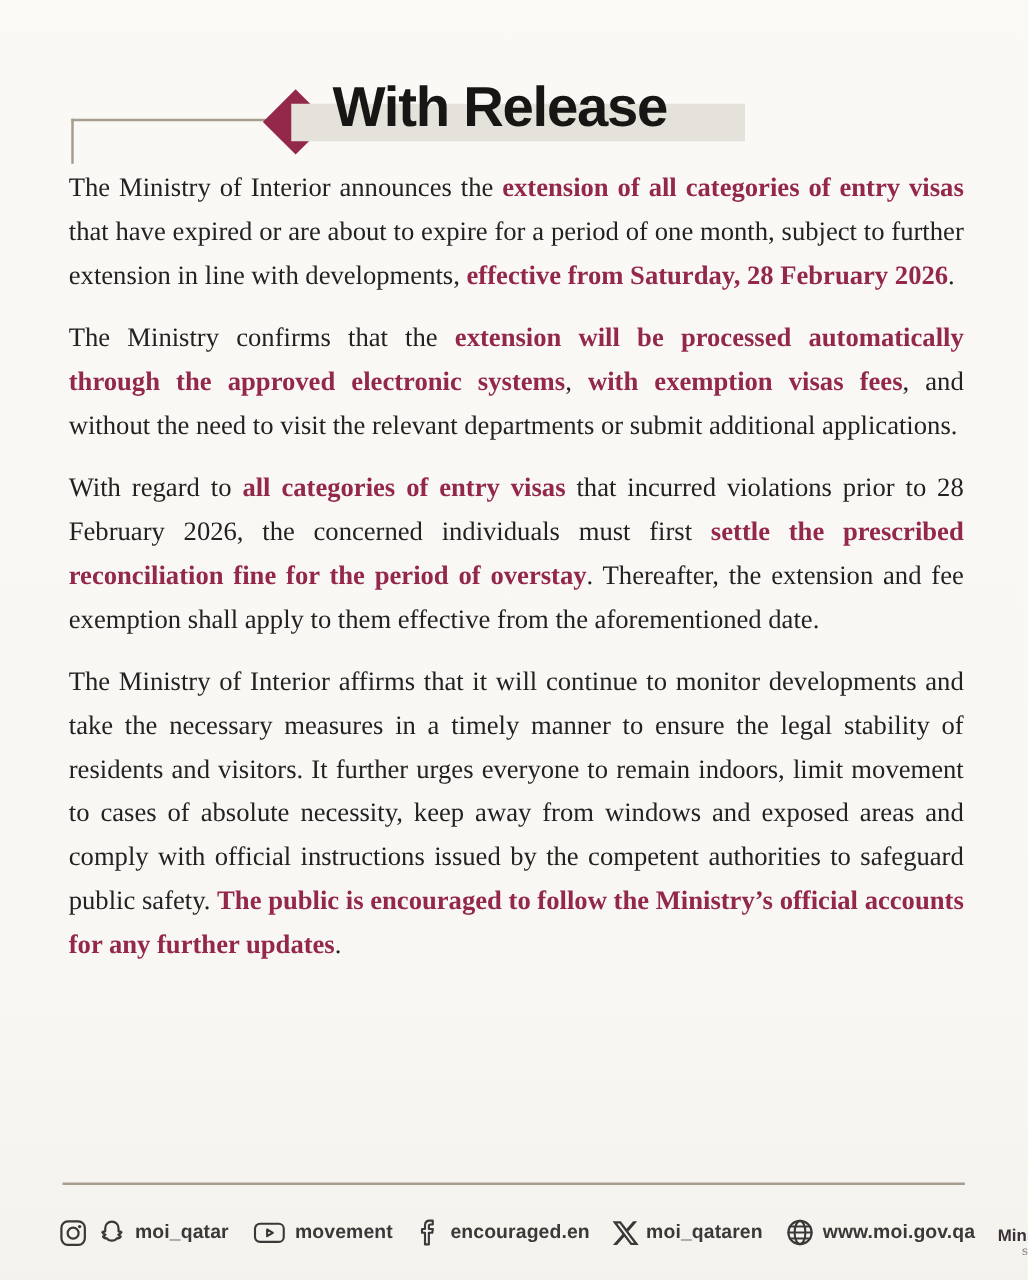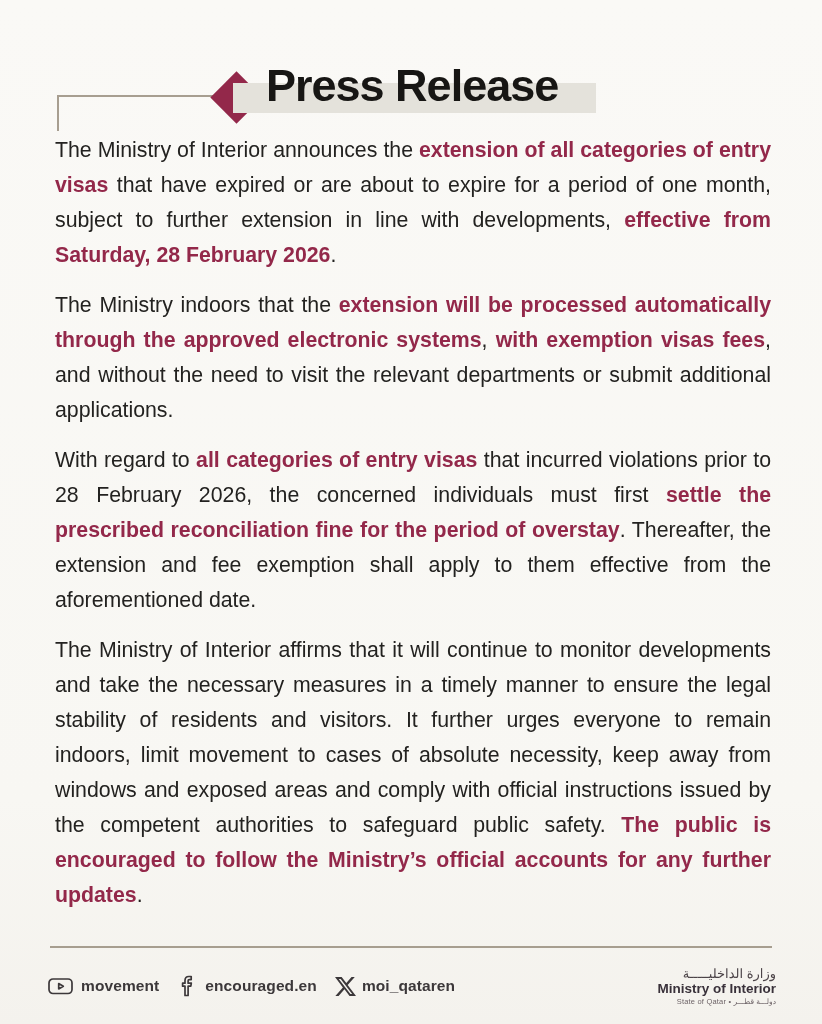--- a/index.html
+++ b/index.html
@@ -19,21 +19,21 @@
   .title-bar{position:absolute;left:233px;top:83px;width:363px;height:30px;background:#e4e2db;}
   .page-title{
     position:absolute;left:266px;top:60px;
     font-size:45px;font-weight:bold;color:#171614;letter-spacing:-1px;white-space:nowrap;
   }
   
   .body-wrap{position:absolute;left:55px;top:133px;width:716px;}
   .para{
     margin:0 0 15px 0;
     font-size:21.3px;line-height:35px;color:#232220;
-    text-align:justify;text-justify:inter-word;
+    text-align:justify;text-justify:inter-word;font-family:Liberation Serif, serif;
   }
   .para .accent{color:var(--accent,#93284a);font-weight:bold;}
   
   .footer-divider{position:absolute;left:50px;top:946px;width:722px;height:2px;background:var(--line,#a79e90);}
   .footer{
     position:absolute;left:46px;top:954px;width:730px;height:64px;
     display:flex;align-items:center;gap:18px;
   }
   .account{display:flex;align-items:center;gap:6px;flex:0 0 auto;}
   .account .label{font-size:15.5px;font-weight:bold;color:#3c383a;letter-spacing:.1px;white-space:nowrap;}
@@ -48,32 +48,47 @@
 </style>
 </head>
 <body>
 
 <div class="page">
 
   <div class="corner-vline"></div>
   <div class="corner-hline"></div>
   <div class="diamond"></div>
   <div class="title-bar"></div>
-  <div class="page-title">Press Release</div>
+  <div class="page-title">With Release</div>
 
   <div class="body-wrap">
       <p class="para"><span class="plain">The Ministry of Interior announces the </span><span class="accent">extension of all categories of entry visas</span><span class="plain"> that have expired or are about to expire for a period of one month, subject to further extension in line with developments, </span><span class="accent">effective from Saturday, 28 February 2026</span><span class="plain">.</span></p>
-      <p class="para"><span class="plain">The Ministry indoors that the </span><span class="accent">extension will be processed automatically through the approved electronic systems</span><span class="plain">, </span><span class="accent">with exemption visas fees</span><span class="plain">, and without the need to visit the relevant departments or submit additional applications.</span></p>
+      <p class="para"><span class="plain">The Ministry confirms that the </span><span class="accent">extension will be processed automatically through the approved electronic systems</span><span class="plain">, </span><span class="accent">with exemption visas fees</span><span class="plain">, and without the need to visit the relevant departments or submit additional applications.</span></p>
       <p class="para"><span class="plain">With regard to </span><span class="accent">all categories of entry visas</span><span class="plain"> that incurred violations prior to 28 February 2026,  the concerned individuals must first </span><span class="accent">settle the prescribed reconciliation fine for the period of overstay</span><span class="plain">. Thereafter, the extension and fee exemption shall apply to them effective from the aforementioned date.</span></p>
       <p class="para"><span class="plain">The Ministry of Interior affirms that it will continue to monitor developments and take the necessary measures in a timely manner to ensure the legal stability of residents and visitors. It further urges everyone to remain indoors, limit movement to cases of absolute necessity, keep away from windows and exposed areas and comply with official instructions issued by the competent authorities to safeguard public safety. </span><span class="accent">The public is encouraged to follow the Ministry’s official accounts for any further updates</span><span class="plain">.</span></p>
     </div>
 
   <div class="footer-divider"></div>
   <div class="footer">
 
+    <div class="account">
+      <span>
+        <svg width="25" height="25" viewBox="0 0 24 24">
+          <rect class="icon-stroke" x="3" y="3" width="18" height="18" rx="5"></rect>
+          <circle class="icon-stroke" cx="12" cy="12" r="4.2"></circle>
+          <circle class="icon-fill" cx="17" c="7" cy="7" r="1.3"></circle>
+        </svg>
+      </span>
+      <span>
+        <svg width="25" height="25" viewBox="0 0 24 24">
+          <path class="icon-stroke" d="M12 3.1c-2.9 0-5.1 2.2-5.1 5.2v2c0 .4-.4.7-.8.6-.5-.1-1.1 0-1.4.5.6.9 1.5 1.5 2.4 1.8-.3.7-1 1.1-1.9 1.3.5 1 1.8 1.6 3.1 1.6.6 1 2 1.7 3.7 1.7s3.1-.7 3.7-1.7c1.3 0 2.6-.6 3.1-1.6-.9-.2-1.6-.6-1.9-1.3.9-.3 1.8-.9 2.4-1.8-.3-.5-.9-.6-1.4-.5-.4.1-.8-.2-.8-.6v-2c0-3-2.2-5.2-5.1-5.2z"></path>
+        </svg>
+      </span>
+      <span class="label">moi_qatar</span>
+    </div>
 
     <div class="account">
       <span>
         <svg width="29" height="24" viewBox="0 0 28 24">
           <rect class="icon-stroke" x="2.5" y="5" width="23" height="14.5" rx="4"></rect>
           <path class="icon-stroke" d="M12.2 9.6l4.6 2.65-4.6 2.65z"></path>
         </svg>
       </span>
       <span class="label">movement</span>
     </div>
@@ -89,20 +104,32 @@
 
     <div class="account">
       <span>
         <svg width="21" height="21" viewBox="0 0 24 24">
           <path class="icon-fill" d="M18.9 1.2h3.7l-8.1 9.2L24 22.8h-7.4l-5.8-7.6-6.7 7.6H.4L9 13 0 1.2h7.6l5.3 6.9 6-6.9zm-1.3 19.5h2L6.5 3.3H4.3l13.3 17.4z"></path>
         </svg>
       </span>
       <span class="label">moi_qataren</span>
     </div>
 
+    <div class="account">
+      <span>
+        <svg width="24" height="24" viewBox="0 0 24 24">
+          <circle class="icon-stroke" cx="12" cy="12" r="9.3"></circle>
+          <ellipse class="icon-stroke" cx="12" cy="12" rx="4.3" ry="9.3"></ellipse>
+          <line class="icon-stroke" x1="2.7" y1="12" x2="21.3" y2="12"></line>
+          <line class="icon-stroke" x1="3.8" y1="7.2" x2="20.2" y2="7.2"></line>
+          <line class="icon-stroke" x1="3.8" y1="16.8" x2="20.2" y2="16.8"></line>
+        </svg>
+      </span>
+      <span class="label">www.moi.gov.qa</span>
+    </div>
 
     <div class="logo">
       <div class="logo-text">
         <div class="logo-arabic">وزارة الداخليـــــة</div>
         <div class="logo-english">Ministry of Interior</div>
         <div class="logo-tagline">State of Qatar • دولـــة قطـــر</div>
       </div>
 
     </div>
 

